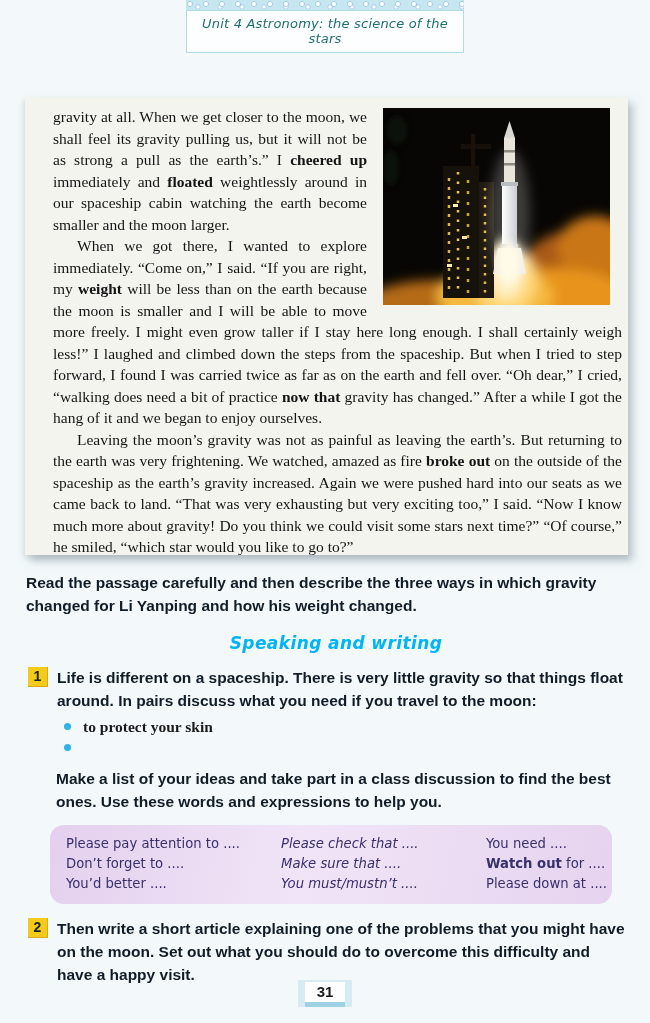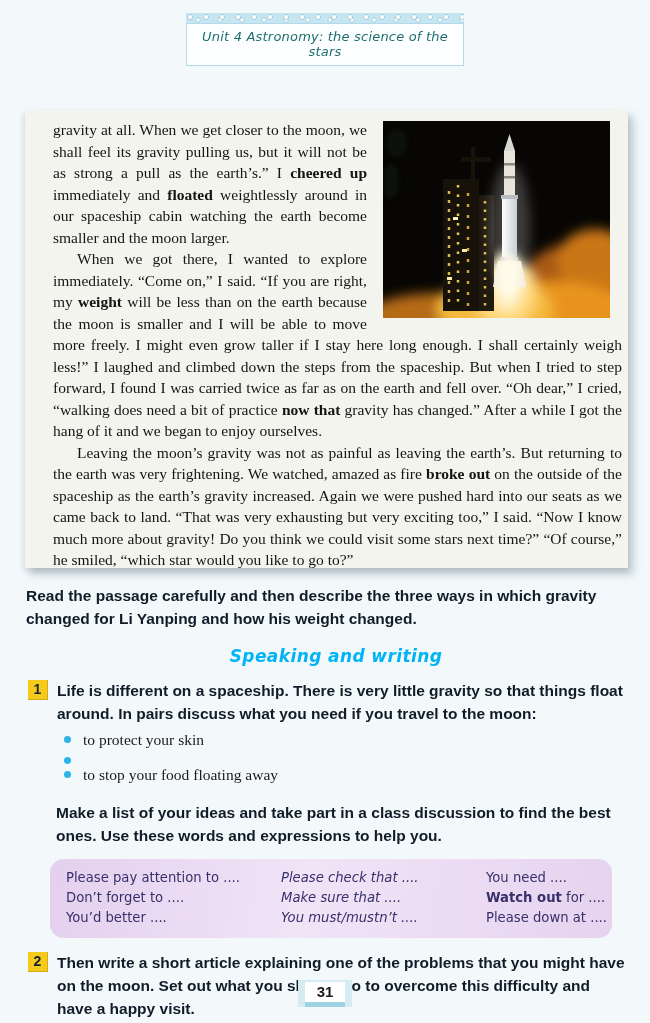--- a/index.html
+++ b/index.html
@@ -4,21 +4,21 @@
 <style>
   html,body{margin:0;padding:0;}
   body{
     width:650px;height:1023px;
     background:#f3f9fb;
     font-family:"Liberation Serif",serif;
     position:relative;overflow:hidden;
     -webkit-font-smoothing:antialiased;
   }
   
-  .unit-header{width:278px;margin:13px auto;}
+  .unit-header{width:278px;margin:0 auto;}
   .unit-band{
     height:10px;background:#c6e6f1;
     background-image:
       radial-gradient(circle at 4px 4px, rgba(255,255,255,.95) 1.5px, rgba(140,180,210,.55) 2.5px, transparent 3.2px),
       radial-gradient(circle at 12px 7px, rgba(255,255,255,.85) 1.2px, rgba(140,180,210,.45) 2.2px, transparent 3px);
     background-size:16px 9px,22px 11px;
   }
   .unit-title{
     background:#fdfeff;border:1px solid #b2dbe7;
     text-align:center;padding:5px 2px 6px;
@@ -54,21 +54,21 @@
   
   .task{display:flex;margin:13px 22px 0 28px;}
   .task-num{
     flex:none;width:19px;height:19px;margin:1px 9px 0 0;
     background:#f4ca1b;border-right:1px solid #d8a califa91c;border-right:1px solid #dca81a;border-bottom:1px solid #dca81a;
     font-family:"Liberation Sans",sans-serif;font-weight:bold;font-size:14px;
     color:#17222c;text-align:center;line-height:19px;
   }
   .task-text{font-size:15.5px;line-height:23px;}
   
-  .bullet-list{margin:4px 0 16px 64px;}
+  .bullet-list{margin:4px 0 16px 64px;font-weight:bold;}
   .bullet-row{display:flex;align-items:flex-start;line-height:21px;font-size:15.5px;color:#1b1b1b;}
   .bullet-dot{flex:none;width:7px;height:7px;border-radius:50%;background:#2db3e8;margin:7px 12px 0 0;}
   .followup{margin:8px 26px 0 56px;font-size:15.5px;line-height:23px;}
   
   .expr-box{
     box-sizing:border-box;
     margin:12px 0 0 50px;width:562px;
     background:#e9d8f1;
     background-image:linear-gradient(100deg, #e4d0ee 0%, #f1e4f7 45%, #e6d3ef 100%);
     border-radius:14px;
@@ -176,24 +176,20 @@
 </div>
 
 <div class="bullet-list">
   <div class="bullet-row">
     <span class="bullet-dot"></span>
     <span>to protect your skin</span>
   </div>
   <div class="bullet-row">
     <span class="bullet-dot"></span>
   </div>
-  <div class="bullet-row">
-    <span class="bullet-dot"></span>
-    <span>to stop your food floating away</span>
-  </div>
 </div>
 
 <div class="followup sans">Make a list of your ideas and take part in a class discussion to find the best ones. Use these words and expressions to help you.</div>
 
 <div class="expr-box">
   <div class="expr-col c1">
     <div>Please pay attention to ....</div>
     <div>Don’t forget to ....</div>
     <div>You’d better ....</div>
   </div>

